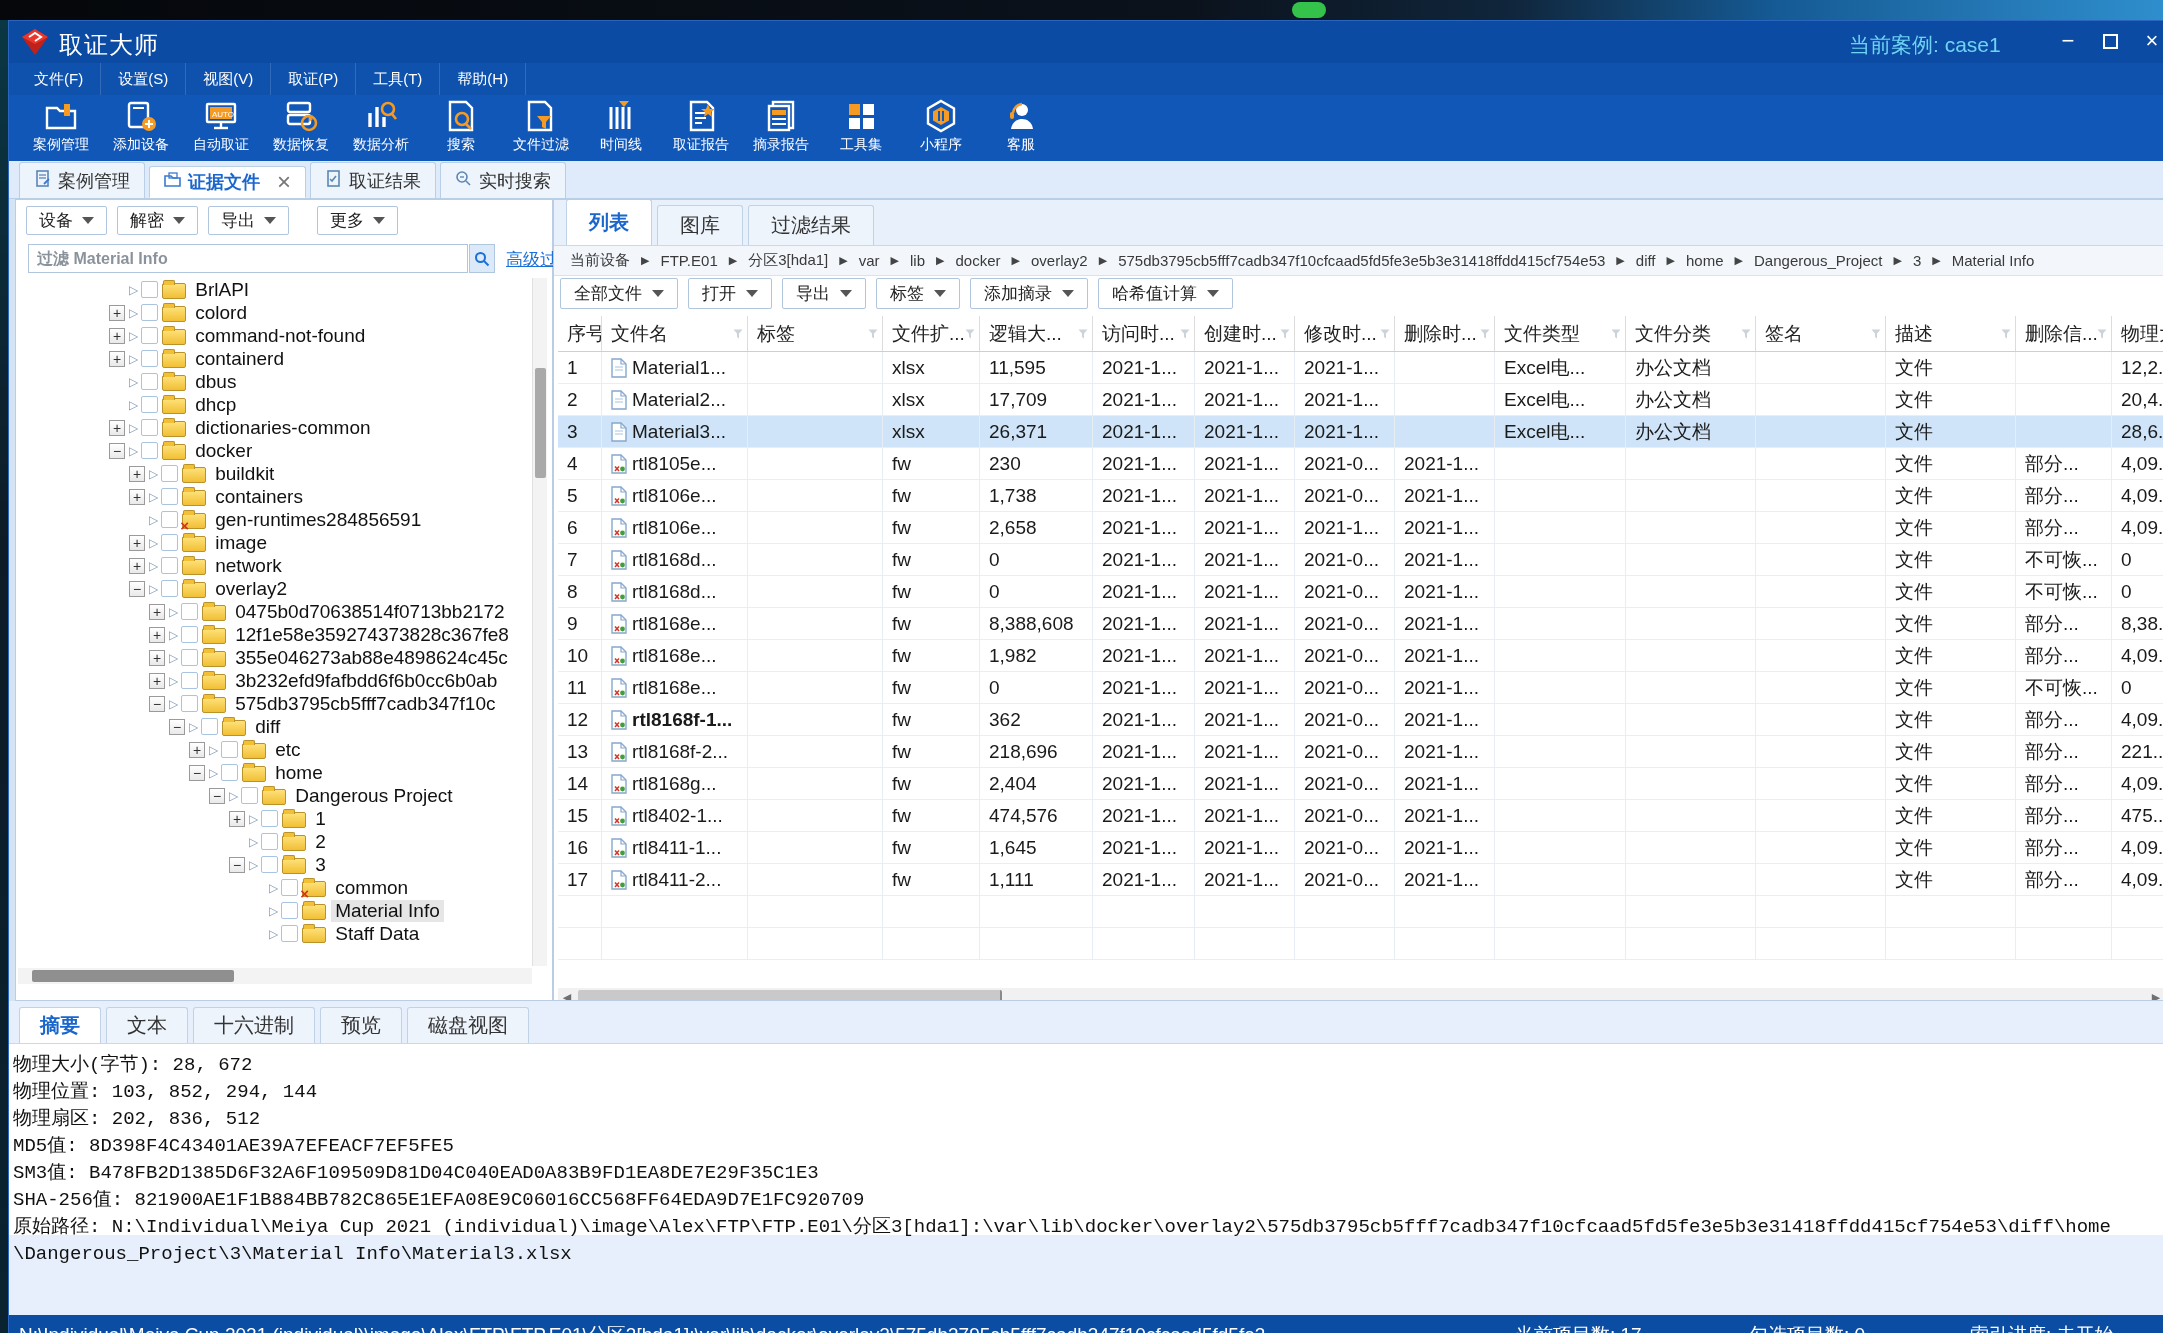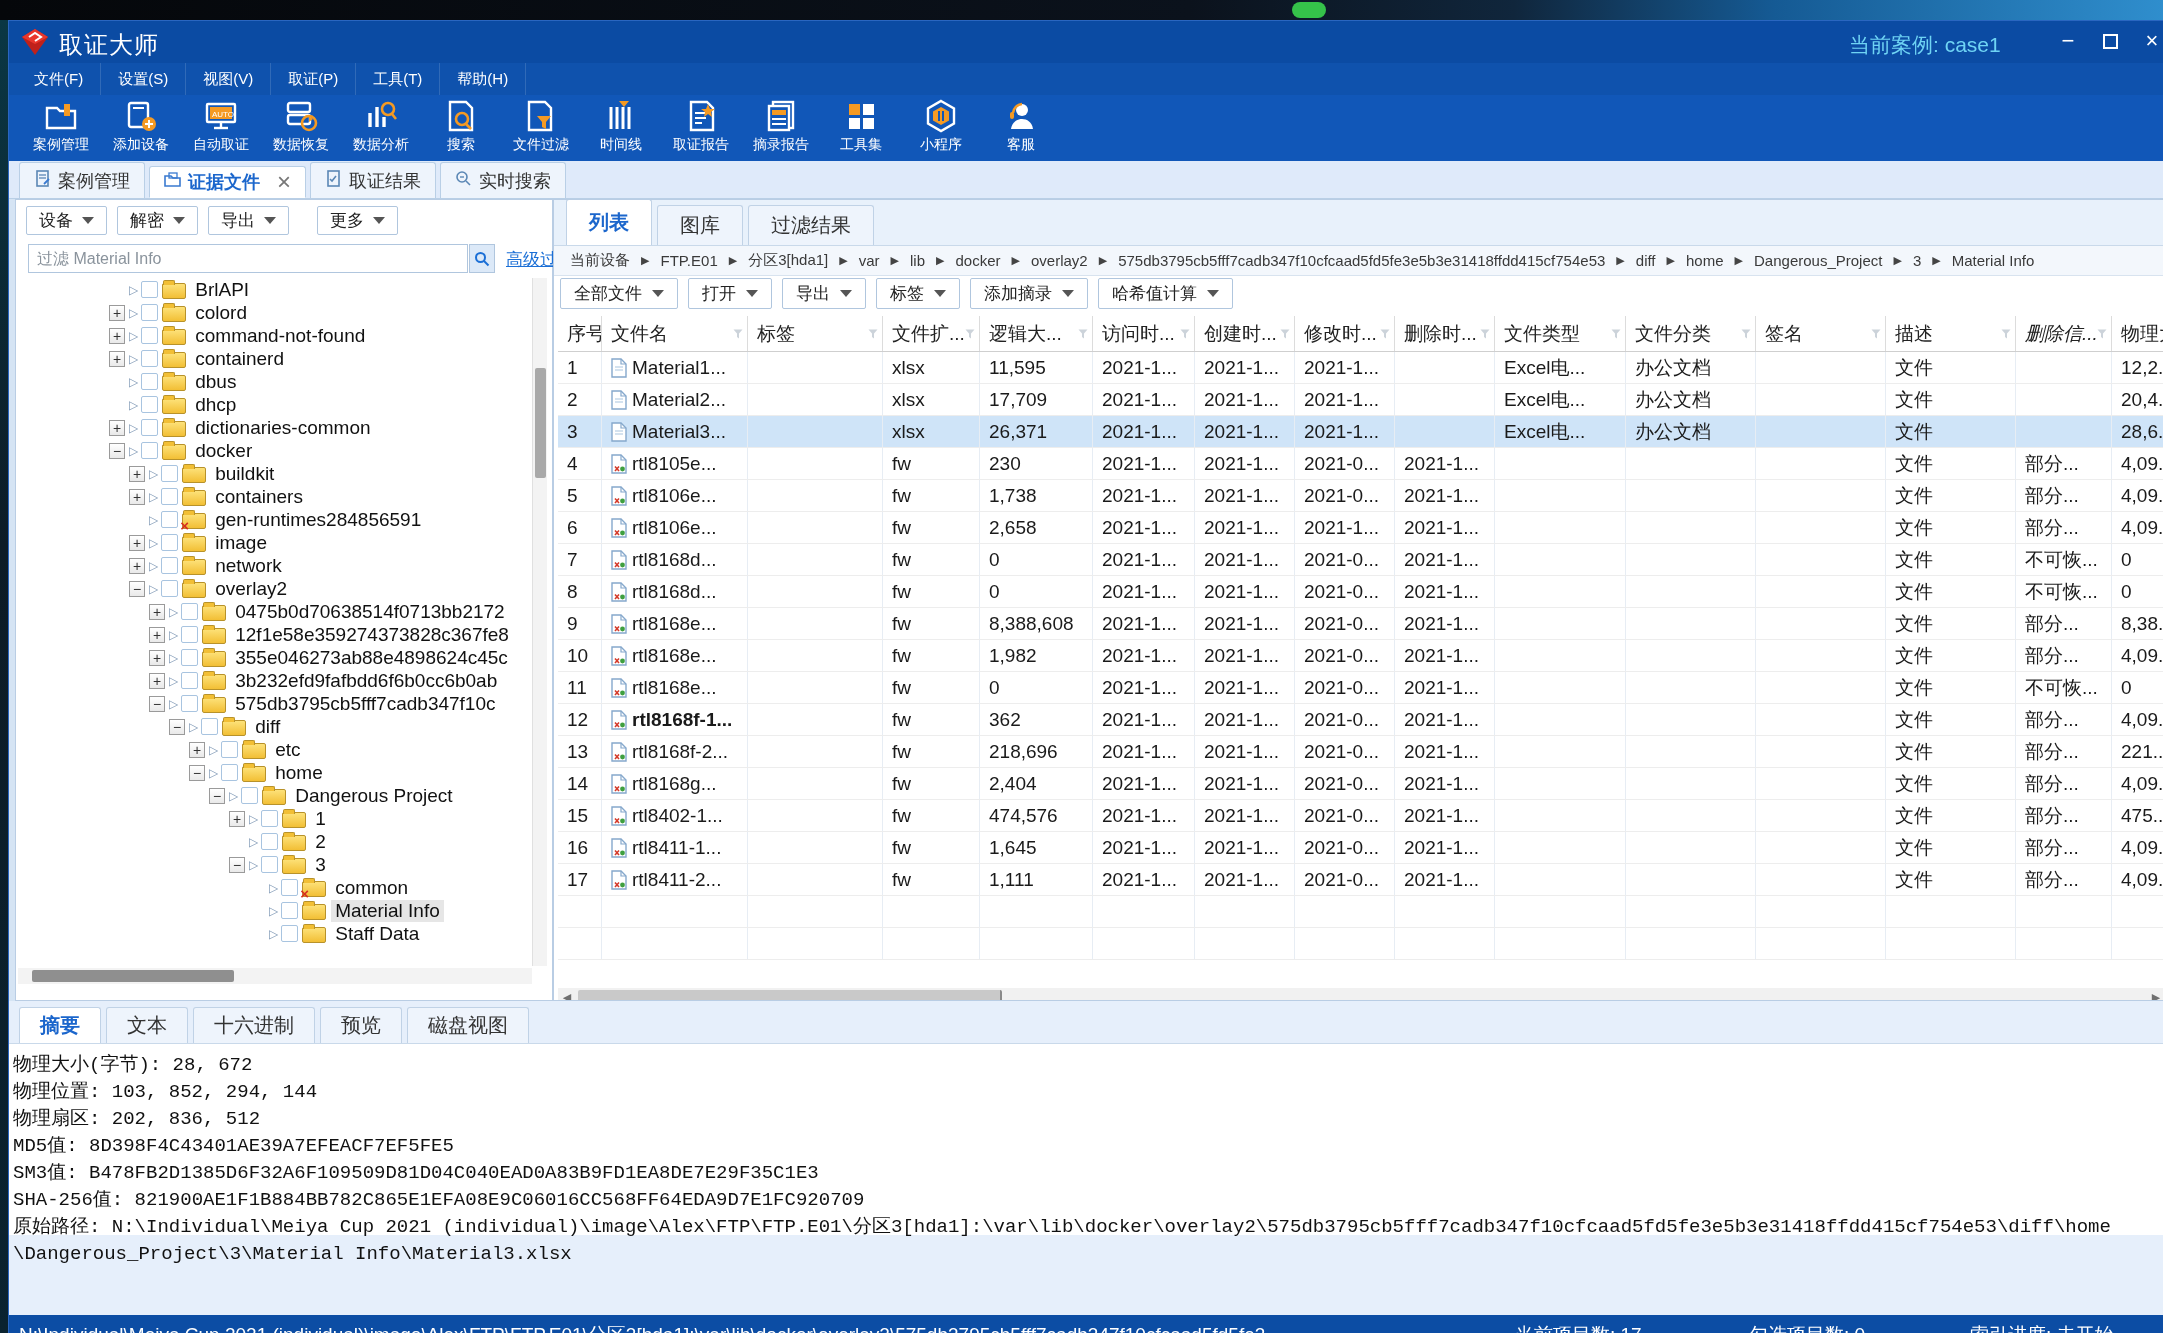--- a/index.html
+++ b/index.html
@@ -38,21 +38,21 @@
   .wtab .close-x{color:#777;font-size:24px;font-weight:normal;margin-left:10px;line-height:20px;}
   .wtab svg{width:17px;height:17px;}
   
   .panel{background:#ffffff;border:1px solid #b9cde4;}
   
   #left-panel{left:6px;top:178px;width:538px;height:802px;}
   #lp-btnrow{left:10px;top:6px;display:flex;gap:10px;}
   .dd-btn{height:29px;background:#fff;border:1px solid #b0c6de;border-radius:2px;display:flex;align-items:center;gap:9px;padding:0 12px;font-size:17px;color:#222;}
   .caret{width:0;height:0;border-left:6px solid transparent;border-right:6px solid transparent;border-top:7px solid #555;}
   #lp-filter-row{left:12px;top:44px;width:520px;height:30px;}
-  #filter-input{left:0;top:0;width:440px;height:29px;border:1px solid #b0c6de;background:#fff;color:#8a939c;font-size:16px;padding:0 8px;line-height:27px;white-space:nowrap;overflow:hidden;}
+  #filter-input{left:0;top:0;width:440px;height:29px;border:1px solid #b0c6de;background:#fff;color:#8a939c;font-size:16px;padding:0 8px;line-height:27px;white-space:nowrap;overflow:hidden;font-weight:bold;}
   #filter-search-btn{left:441px;top:0;width:26px;height:29px;border:1px solid #b0c6de;background:#dce9f8;display:flex;align-items:center;justify-content:center;}
   #advanced-filter-link{left:478px;top:4px;color:#1b6fd6;font-size:17px;text-decoration:underline;white-space:nowrap;}
   
   #tree{left:2px;top:78px;width:514px;height:688px;overflow:hidden;}
   .tree-row{height:23px;display:flex;align-items:center;white-space:nowrap;}
   .tgl{width:16px;height:16px;border:1px solid #9a9a9a;background:linear-gradient(#ffffff,#e9e9e9);color:#333;font-size:14px;line-height:14px;text-align:center;flex:none;margin-right:4px;}
   .tgl.hidden{visibility:hidden;}
   .tri{color:#7f98b5;font-size:12px;flex:none;margin-right:3px;}
   .cb{width:17px;height:17px;border:1px solid #a8c4e0;background:#fff;border-radius:2px;flex:none;margin-right:4px;}
   .folder{position:relative;width:24px;height:16px;flex:none;margin-right:5px;background:linear-gradient(#fde27a,#f2bf35);border:1px solid #b8922a;border-radius:2px;margin-top:3px;}
@@ -661,21 +661,21 @@
               <svg class="funnel" viewBox="0 0 10 10">
                 <path d="M0.5 0.5h9L6 4.5v5L4 8V4.5z" fill="#ccd3da"></path>
               </svg>
             </div>
             <div class="hcell" style="width: 130px;">
               <span>描述</span>
               <svg class="funnel" viewBox="0 0 10 10">
                 <path d="M0.5 0.5h9L6 4.5v5L4 8V4.5z" fill="#ccd3da"></path>
               </svg>
             </div>
-            <div class="hcell" style="width: 96px; font-style: italic;">
+            <div class="hcell" style="width: 96px;">
               <span>删除信...</span>
               <svg class="funnel" viewBox="0 0 10 10">
                 <path d="M0.5 0.5h9L6 4.5v5L4 8V4.5z" fill="#ccd3da"></path>
               </svg>
             </div>
             <div class="hcell" style="width: 100px;">
               <span>物理大小</span>
             </div>
           </div>
         <div id="grid-body">

